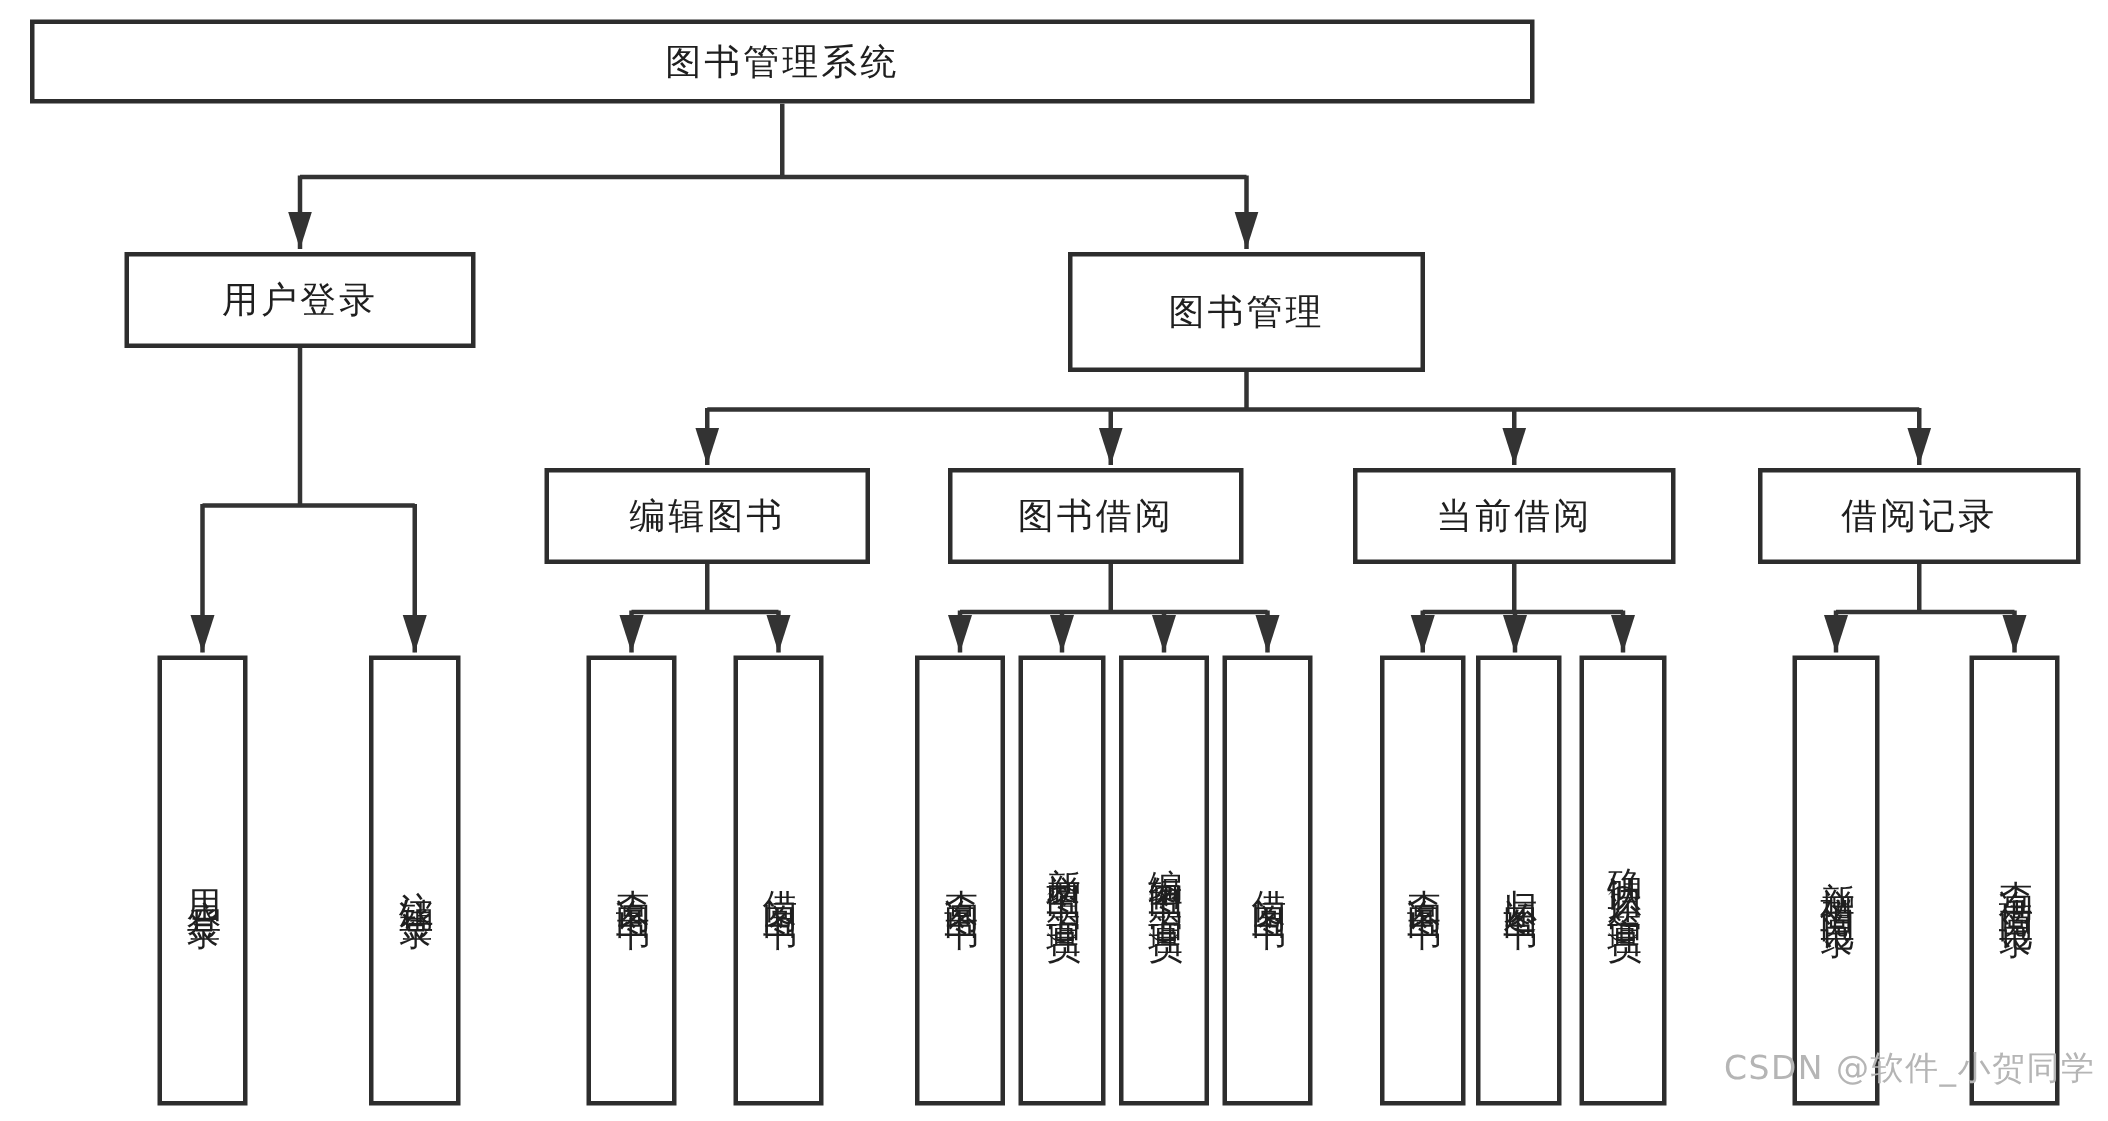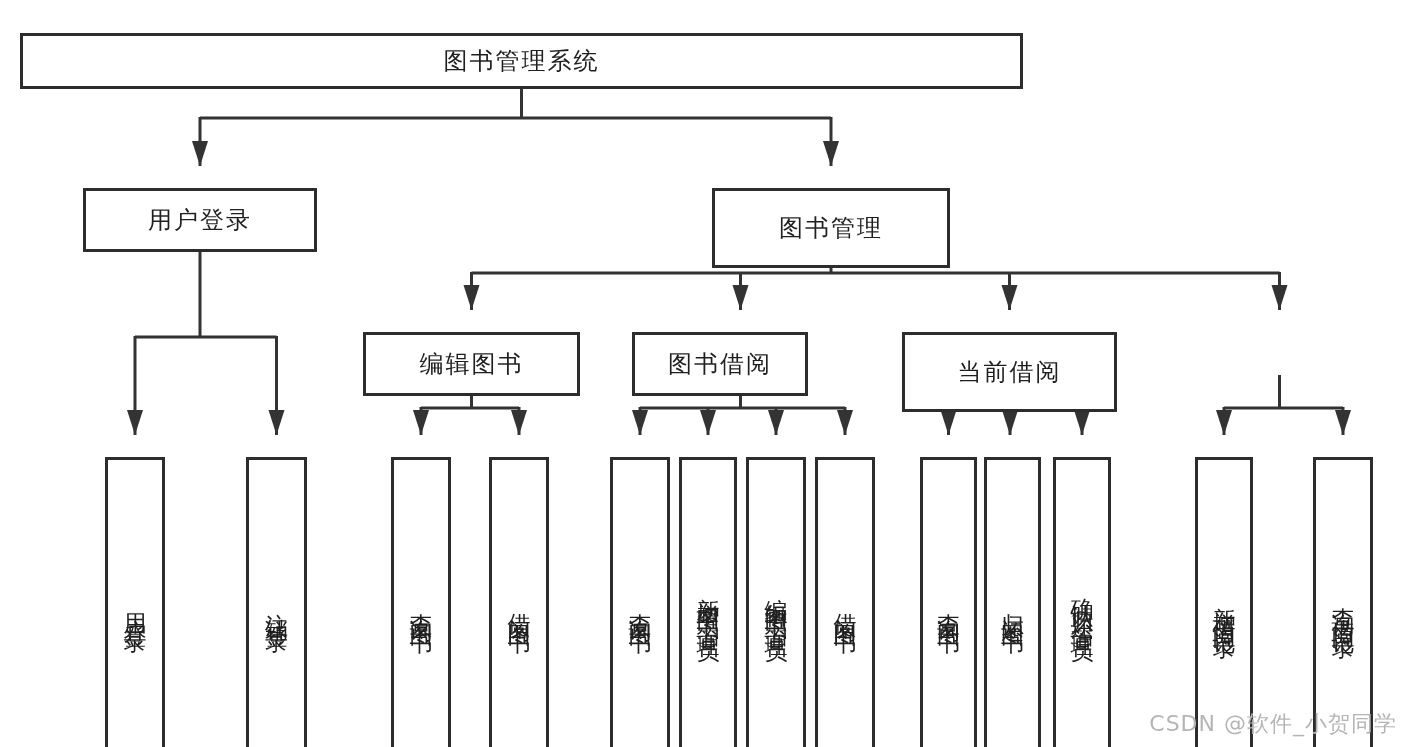--- a/index.html
+++ b/index.html
@@ -18,38 +18,37 @@
   }
   .node {
     position: absolute;
     box-sizing: border-box;
     border: 3px solid #2d2d2d;
     background: #ffffff;
     display: flex;
     align-items: center;
     justify-content: center;
     color: #1f1f1f;
-    margin-top: 20px;
   }
   .node.h {
     font-size: 24px;
     letter-spacing: 2px;
   }
   .node.v {
     writing-mode: vertical-rl;
     text-orientation: mixed;
     font-size: 23px;
     letter-spacing: 6px;
     line-height: 1;
   }
   .node span { display: block; }
   .watermark {
     position: absolute;
     right: 8px;
-    bottom: 8px;
+    bottom: 20px;
     font-size: 22px;
     letter-spacing: 1px;
     color: #b5b5b5;
     z-index: 5;
     white-space: nowrap;
   }
 </style>
 </head>
 <body>
 
@@ -124,25 +123,28 @@
   <div class="node h" style="left:83px;top:168px;width:234px;height:64px">
     <span>用户登录</span>
   </div>
   <div class="node h" style="left:712px;top:168px;width:238px;height:80px">
     <span>图书管理</span>
   </div>
 
   <div class="node h" style="left:363px;top:312px;width:217px;height:64px">
     <span>编辑图书</span>
   </div>
-  <div class="node h" style="left:632px;top:312px;width:176px;height:64px">
+  <div class="node h" style="left:632px;top:312px;width:197px;height:64px">
     <span>图书借阅</span>
   </div>
-  <div class="node h" style="left:902px;top:312px;width:215px;height:80px">
+  <div class="node h" style="left:902px;top:312px;width:215px;height:64px">
     <span>当前借阅</span>
+  </div>
+  <div class="node h" style="left:1172px;top:312px;width:215px;height:64px">
+    <span>借阅记录</span>
   </div>
 
   <div class="node v" style="left:105px;top:437px;width:60px;height:300px">
     <span>用户登录</span>
   </div>
   <div class="node v" style="left:246px;top:437px;width:61px;height:300px">
     <span>注销登录</span>
   </div>
 
   <div class="node v" style="left:391px;top:437px;width:60px;height:300px">

